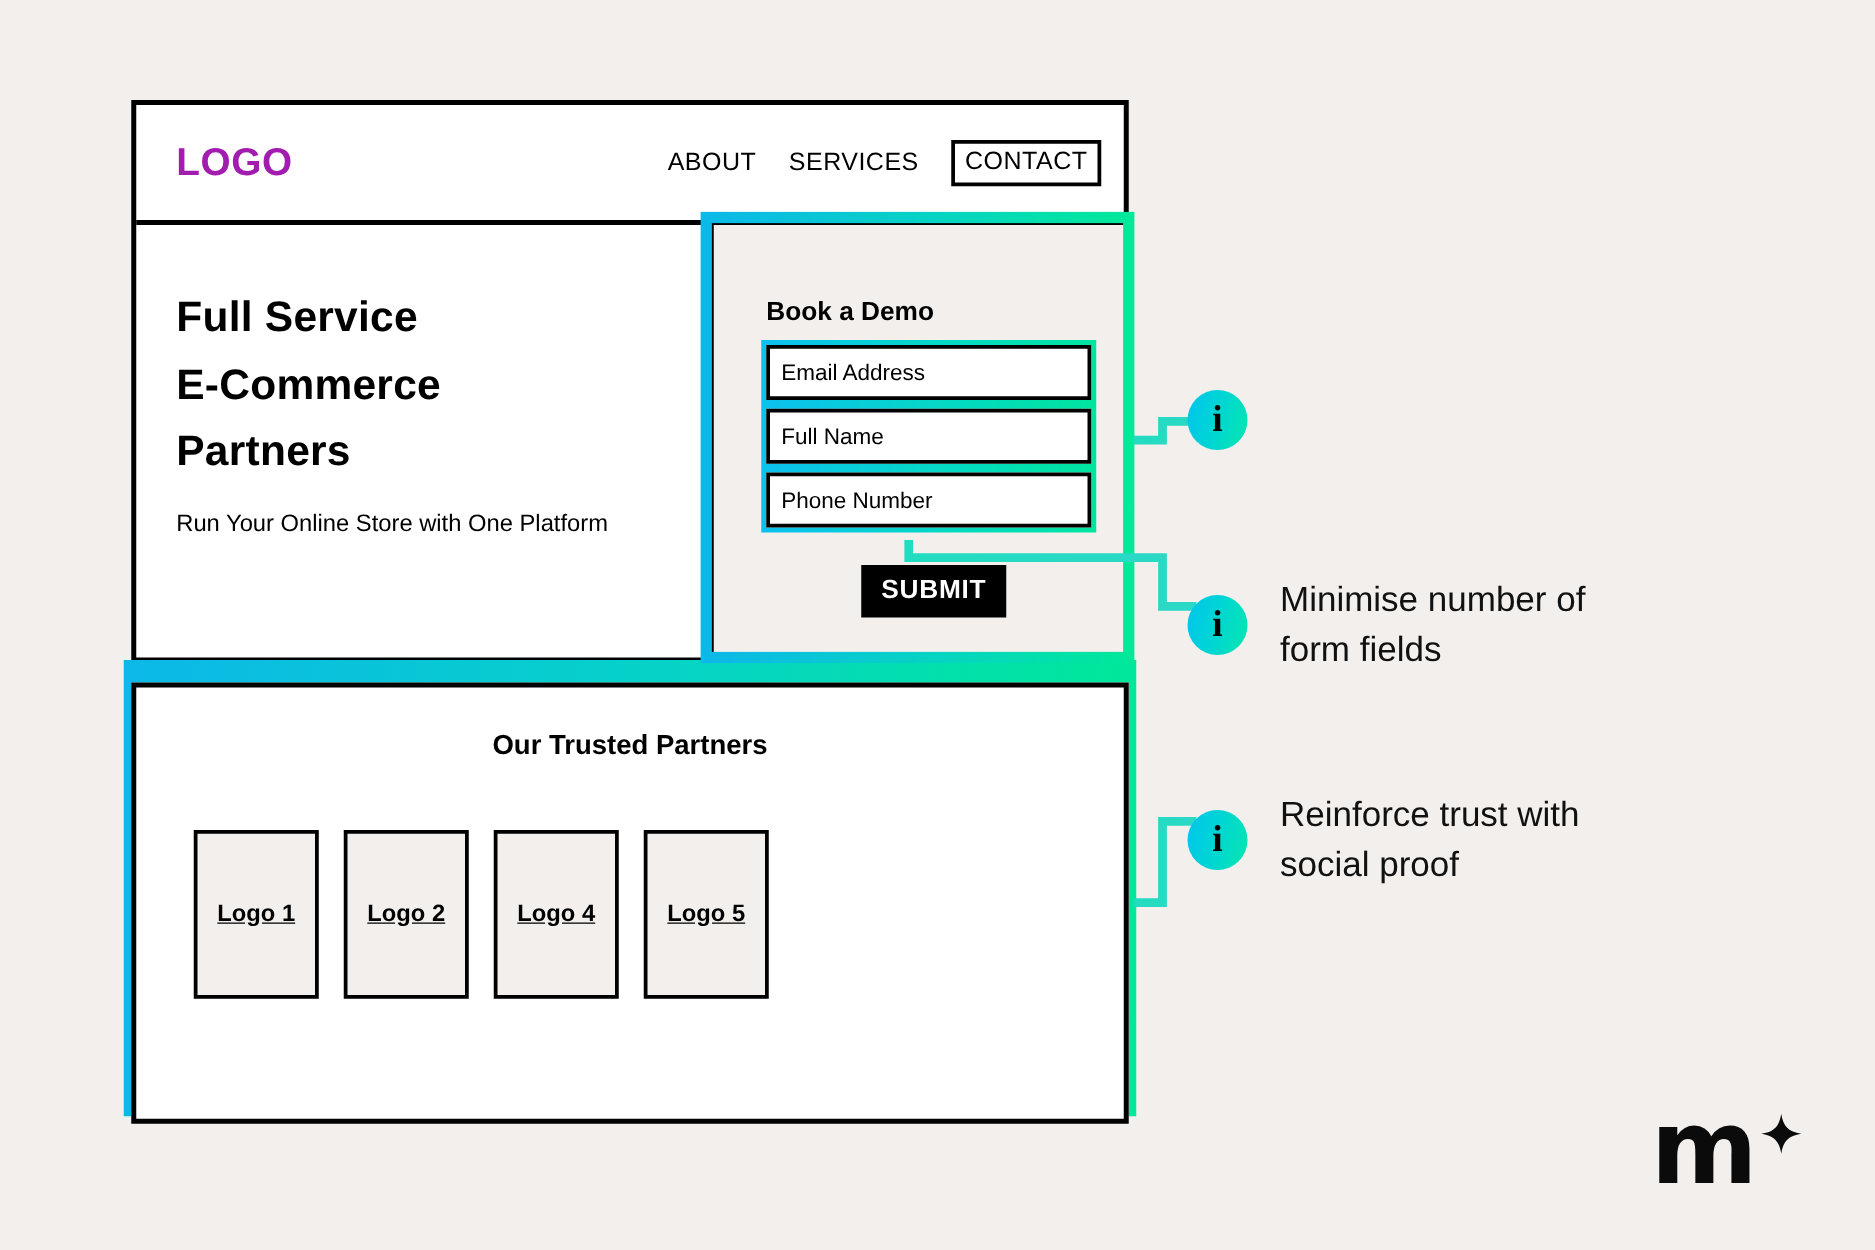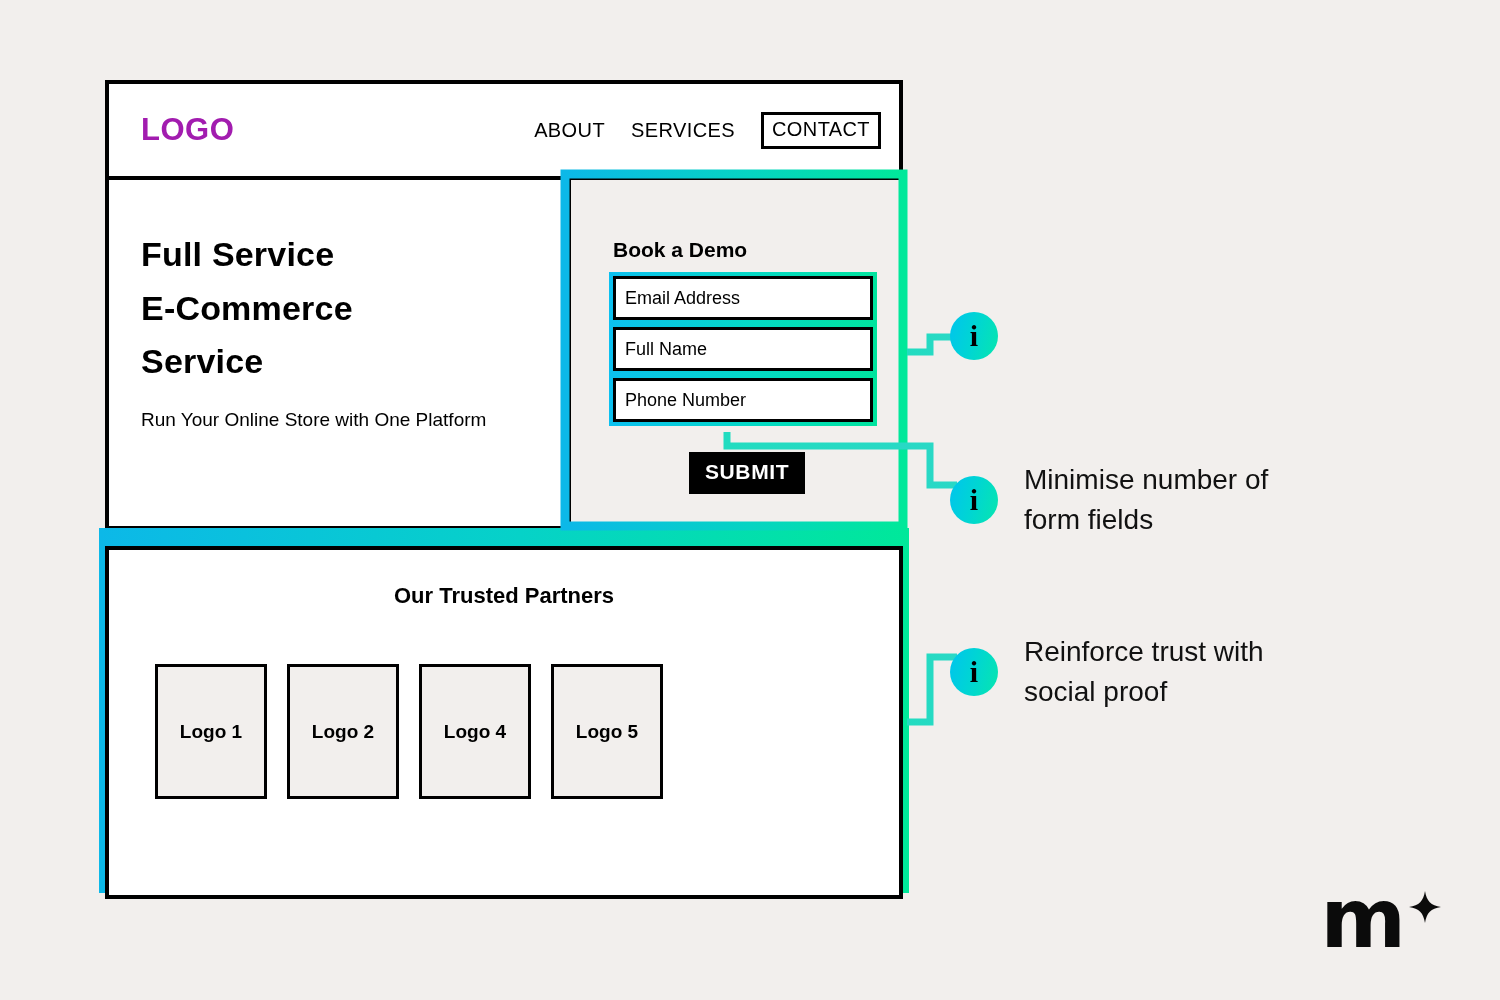--- a/index.html
+++ b/index.html
@@ -187,31 +187,32 @@
     color: #000;
   }
   .logo-row {
     position: absolute;
     left: 46px;
     top: 114px;
     display: flex;
     gap: 20px;
   }
   .logo-box {
-    width: 112px;
+    width: 100px;
     height: 135px;
     box-sizing: border-box;
     background: #f2efed;
     border: 3px solid #000;
     display: flex;
     align-items: center;
     justify-content: center;
     font-size: 19px;
     font-weight: 700;
     color: #000;
+    text-decoration: underline;
   }
 
   
   .connectors {
     position: absolute;
     left: 0; top: 0;
     width: 1500px; height: 1000px;
     pointer-events: none;
   }
   .callout {
@@ -274,21 +275,21 @@
         <div class="wf-nav-item boxed">CONTACT</div>
       </div>
     </div>
 
     <div class="wf-body">
 
       <div class="hero">
         <div class="hero-title">
           <div>Full Service</div>
           <div>E-Commerce</div>
-          <div>Service</div>
+          <div>Partners</div>
         </div>
         <div class="hero-sub">Run Your Online Store
 with One Platform</div>
       </div>
 
       <div class="form-panel">
         <div class="form-title">Book a Demo</div>
 
         <div class="fields-wrap">
           <input class="wf-input" type="text" placeholder="Email Address" style="">

